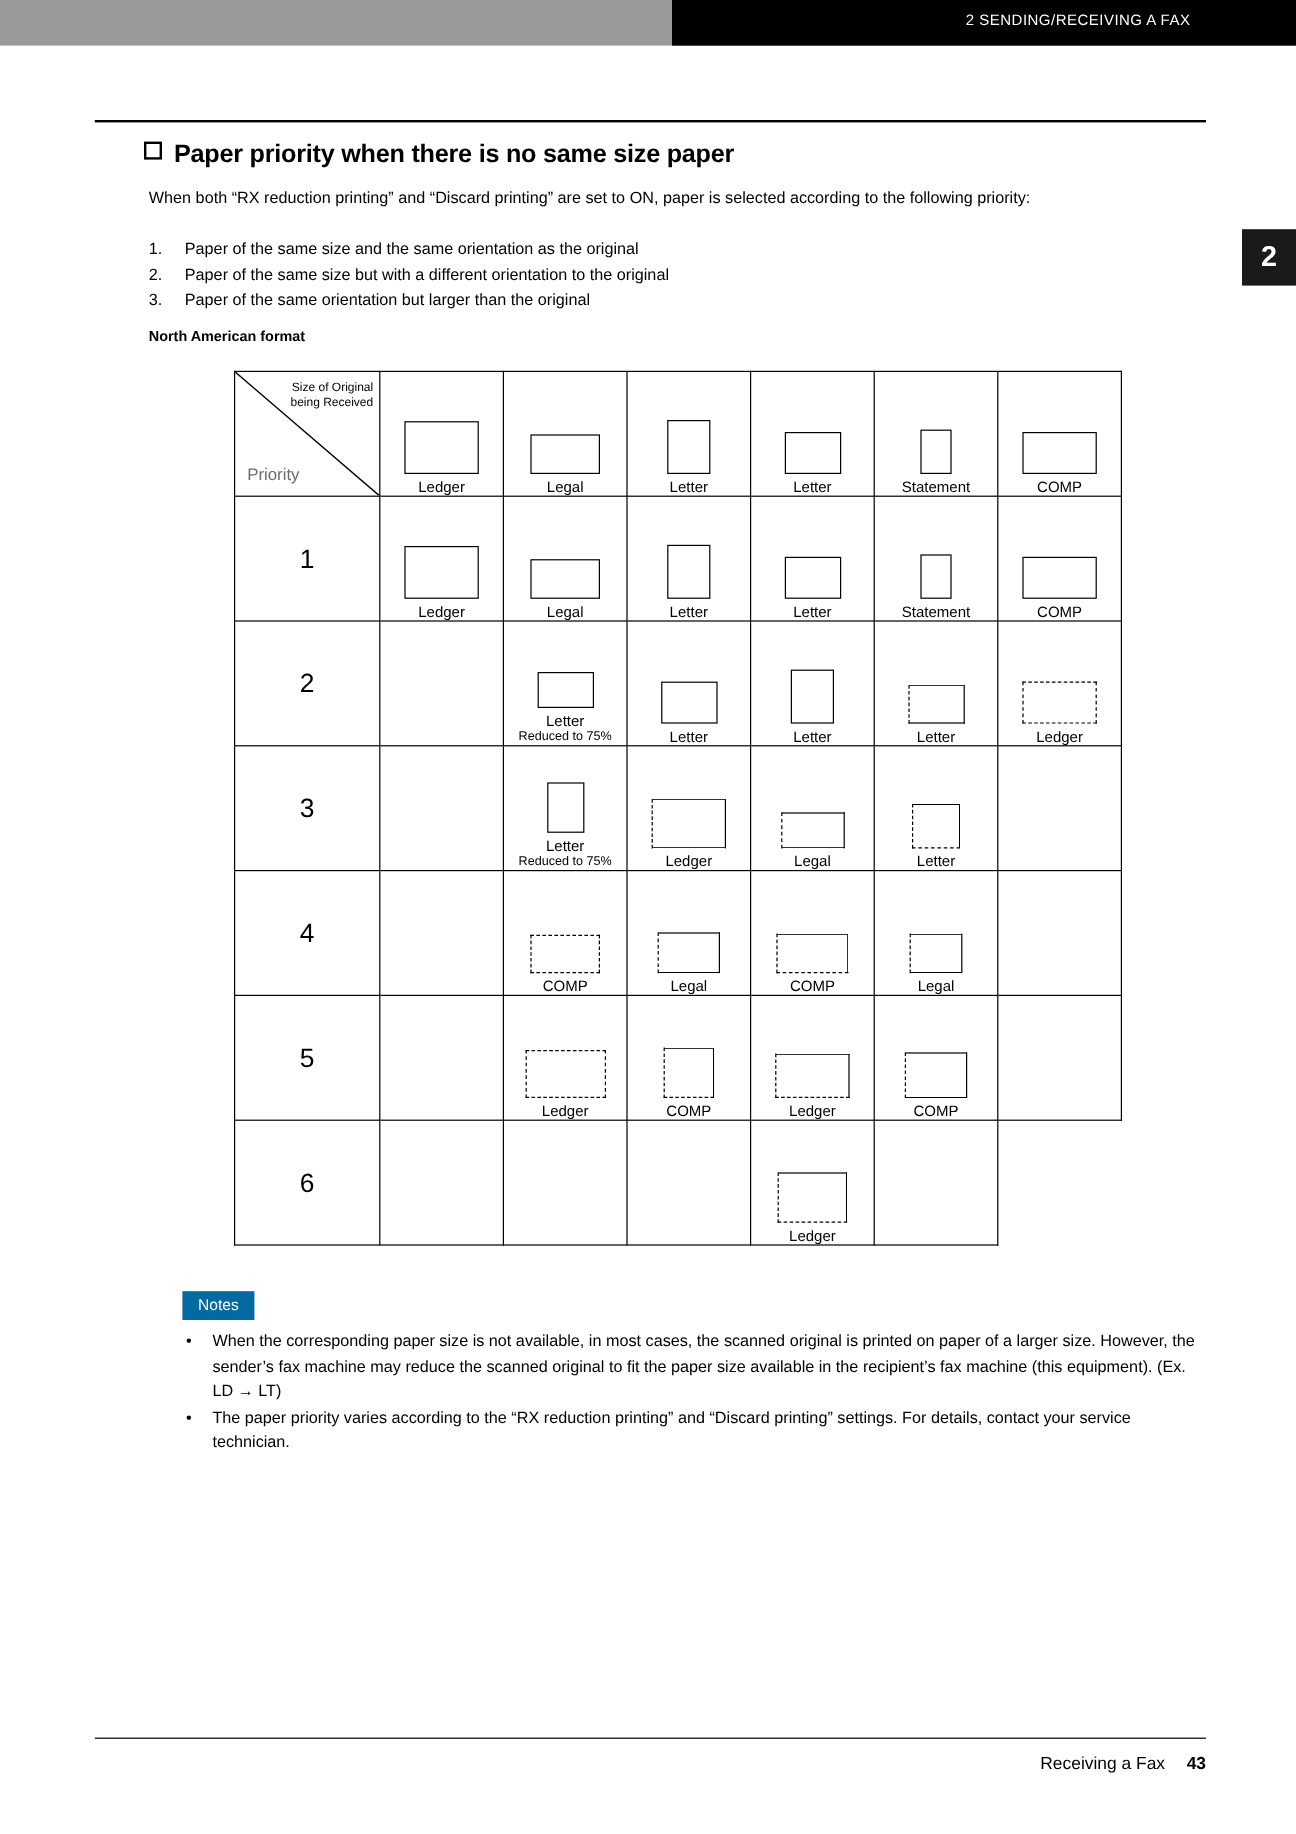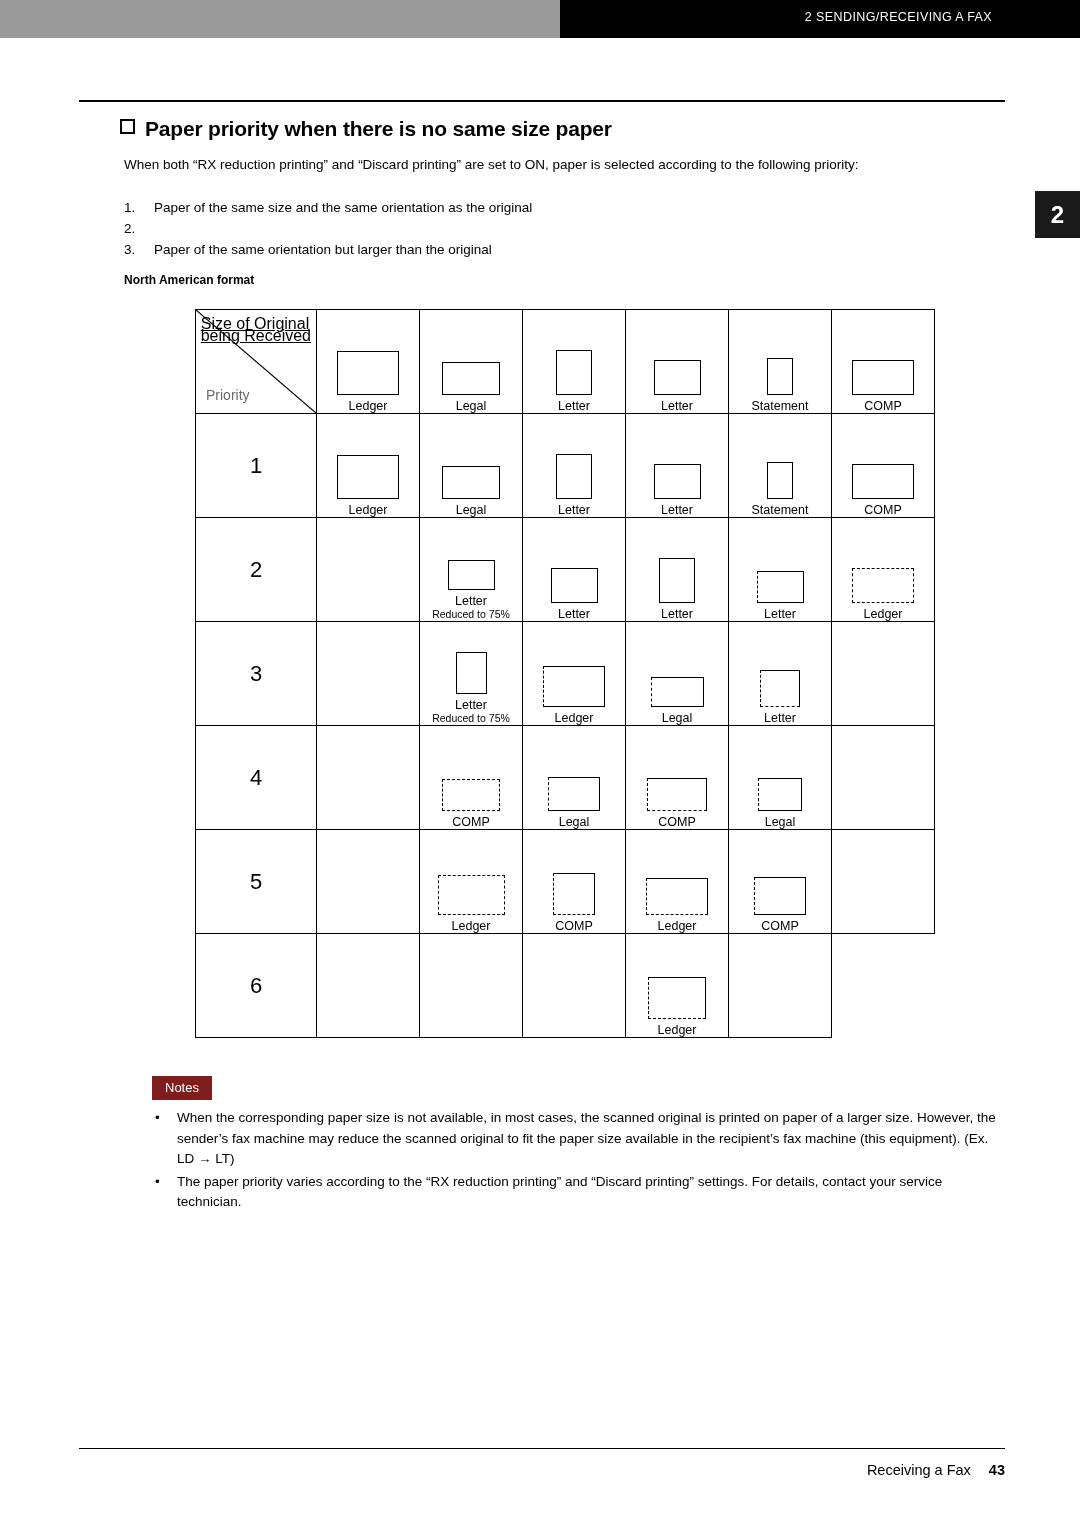--- a/index.html
+++ b/index.html
@@ -79,34 +79,34 @@
   .shape.dash-left  { border-left-style:dashed; }
   .shape.dash-all   { border-style:dashed; }
   .shape.dash-lb    { border-left-style:dashed; border-bottom-style:dashed; }
 
   
   .corner {
     position:relative; width:120px; height:103px;
   }
   .corner svg { position:absolute; left:0; top:0; }
   .corner .t1 {
-    position:absolute; right:5px; top:8px; font-size:16px; line-height:12px;
-    text-align:left; color:#000;text-decoration:underline;
+    position:absolute; right:5px; top:8px; font-size:10px; line-height:12px;
+    text-align:right; color:#000;
   }
   .corner .t2 {
     position:absolute; left:10px; bottom:10px; font-size:14px; color:#6a6a6a;
   }
   .prio {
     width:120px; height:103px; display:flex; align-items:center; justify-content:center;
     font-size:22px;
   }
   
   .notes-tag {
     position:absolute; left:152px; top:1076px;
-    background:#7f1d1d; color:#fff;
+    background:#0369a1; color:#fff;
     font-size:13px; padding:4px 13px 5px 13px;
   }
   .notes-body {
     position:absolute; left:155px; top:1108px; width:845px;
     font-size:13.5px; line-height:20.5px;
   }
   .notes-body .bul { display:flex; margin-bottom:2px; }
   .notes-body .b { width:22px; flex:0 0 22px; }
   
   .rule-bot {
@@ -135,20 +135,21 @@
 
 <div class="para">When both “RX reduction printing” and “Discard printing” are set to ON, paper is selected according to the following priority:</div>
 
 <div class="numlist">
   <div class="ln">
     <div class="n">1.</div>
     <div>Paper of the same size and the same orientation as the original</div>
   </div>
   <div class="ln">
     <div class="n">2.</div>
+    <div>Paper of the same size but with a different orientation to the original</div>
   </div>
   <div class="ln">
     <div class="n">3.</div>
     <div>Paper of the same orientation but larger than the original</div>
   </div>
 </div>
 
 <div class="subtitle">North American format</div>
 
 <table class="matrix">

